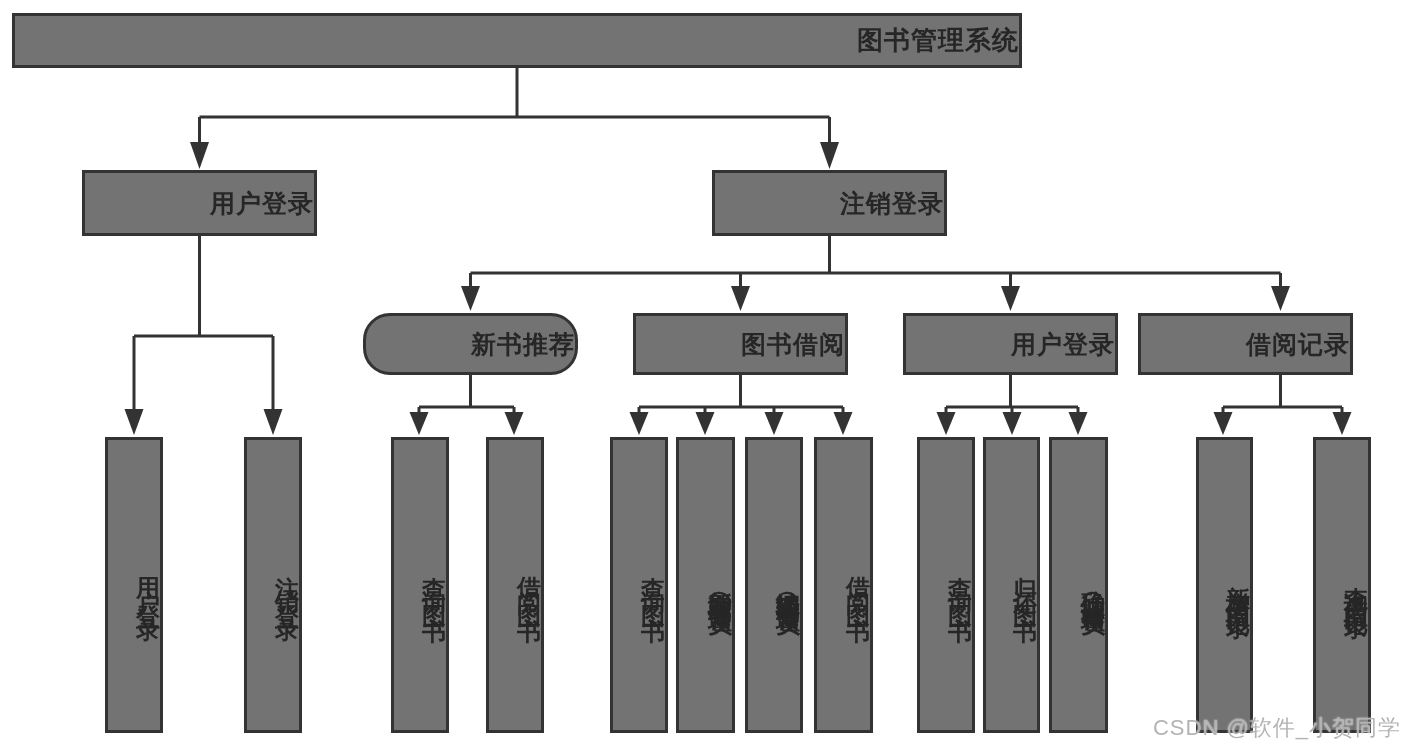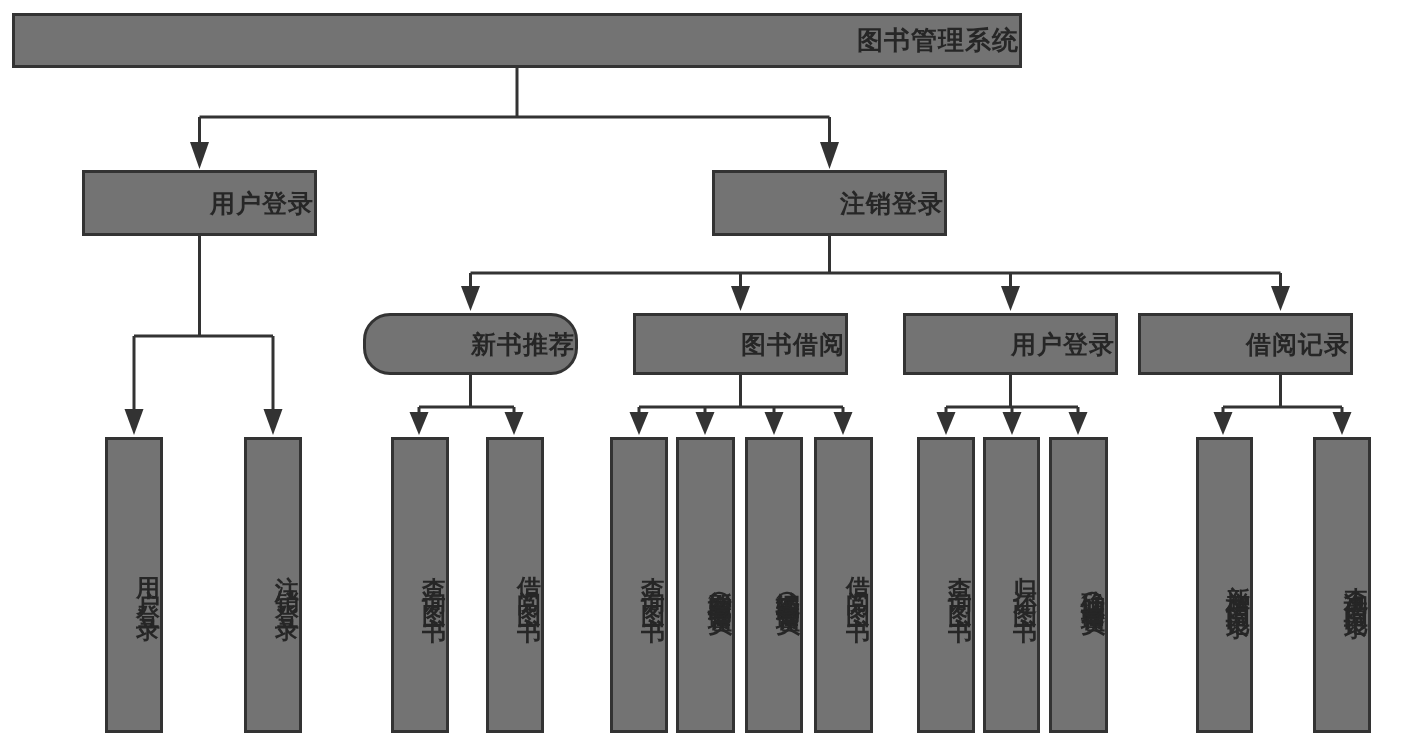--- a/index.html
+++ b/index.html
@@ -176,13 +176,14 @@
       <div class="node v" style="left: 1049px; top: 437px; width: 59px; height: 296px;">
         <span class="label sp-long">确认归还（管理员）</span>
       </div>
       <div class="node v" style="left: 1196px; top: 437px; width: 57px; height: 296px;">
         <span class="label sp-mid">新增借阅记录</span>
       </div>
       <div class="node v" style="left: 1313px; top: 437px; width: 58px; height: 296px;">
         <span class="label sp-mid">查询借阅记录</span>
       </div>
     </div>
+  <div id="watermark">CSDN @软件_小贺同学</div>
 </div>
 
 </body></html>

